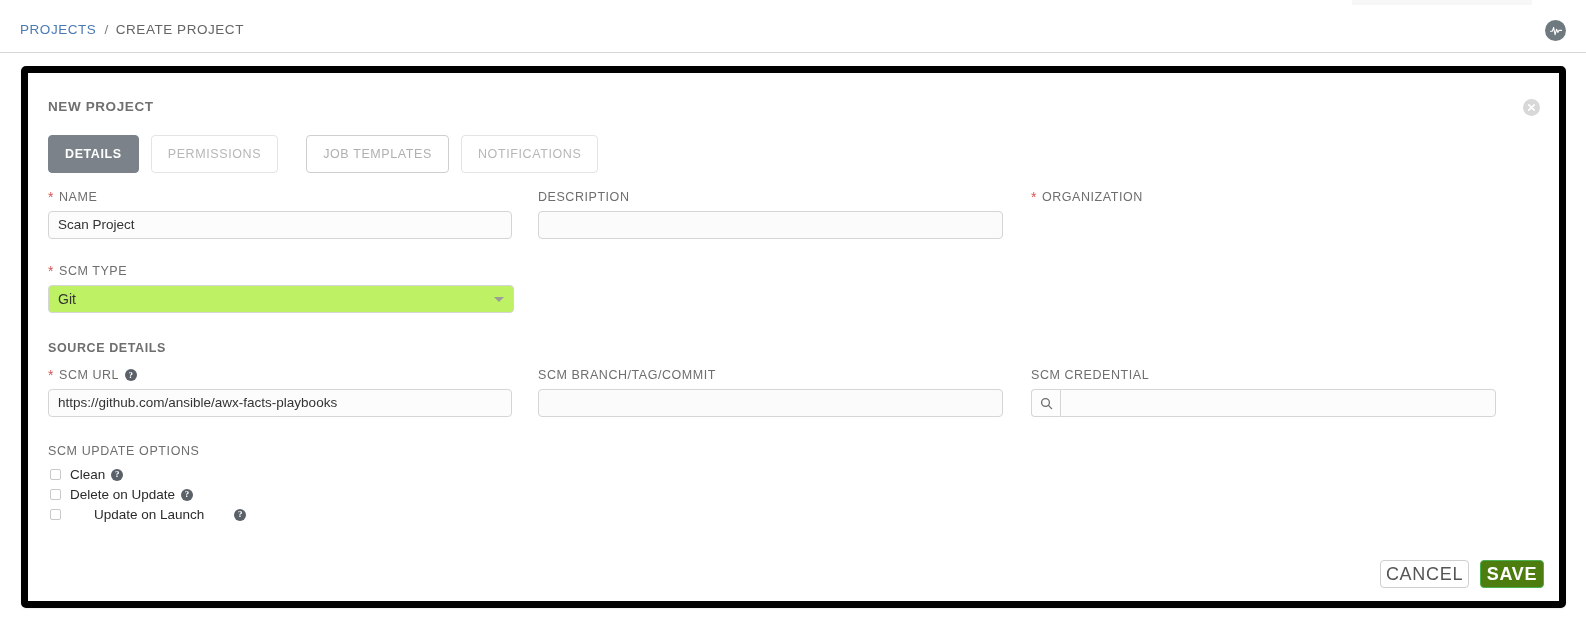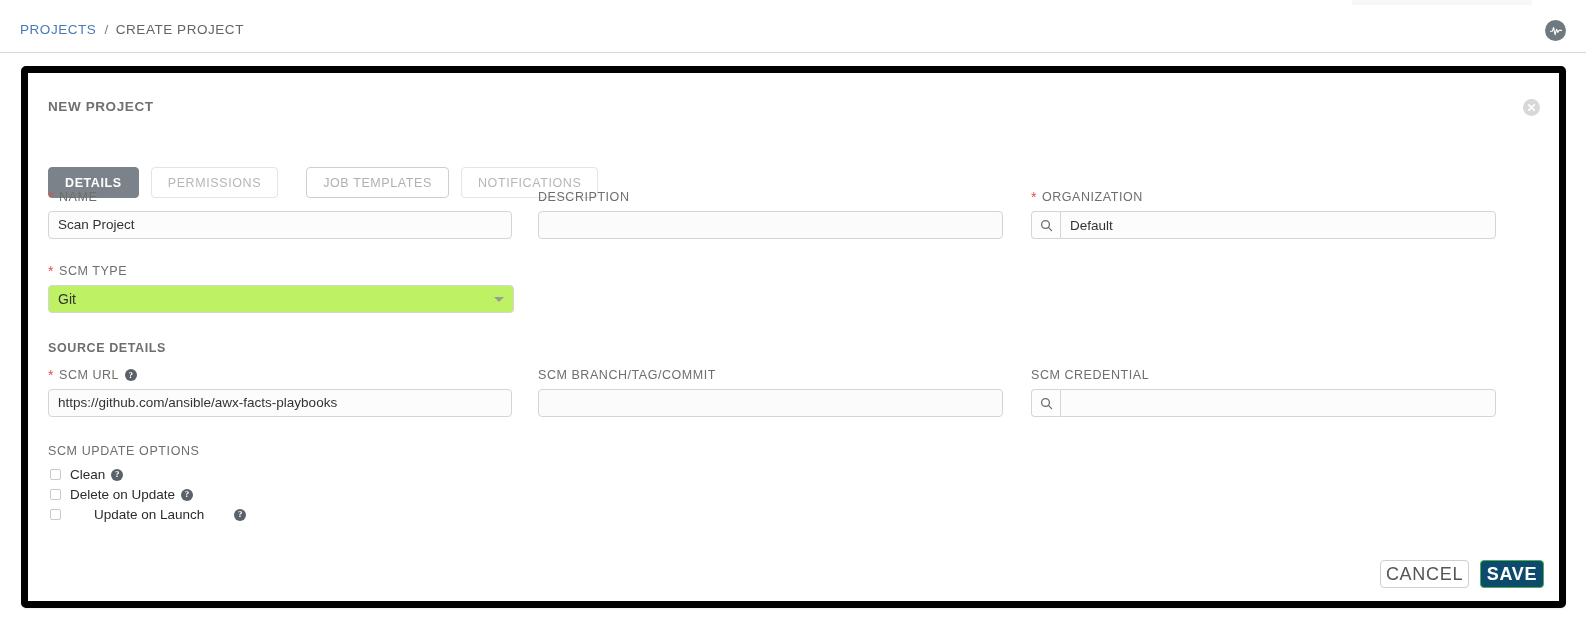--- a/index.html
+++ b/index.html
@@ -63,24 +63,24 @@
     width: 17px; height: 17px; border-radius: 50%;
     background: #d8d8d8;
     display: flex; align-items: center; justify-content: center;
     cursor: pointer;
   }
   .close-btn svg { display: block; }
 
   
   .tabs { position: absolute; left: 20px; top: 62px; display: flex; }
   .tab {
-    height: 31px; border-radius: 4px;
+    height: 38px; border-radius: 4px;
     display: flex; align-items: center; justify-content: center;
     font-size: 12.5px; letter-spacing: 0.6px;
-    padding: 9px 16px; cursor: pointer; white-space: nowrap; margin-top: 32px;
+    padding: 9px 16px; cursor: pointer; white-space: nowrap;
   }
   .tab.active { background: #7b8289; color: #ffffff; font-weight: 600; border: 1px solid #7b8289; }
   .tab.idle   { background: #ffffff; color: #b7b7b7; border: 1px solid #e4e4e4; margin-left: 12px; }
   .tab.idle.strong { color: #b0b0b0; border: 1px solid #cfcfcf; margin-left: 28px; }
   .field { position: absolute; }
   .label {
     font-size: 12.5px; color: #6e6e6e; letter-spacing: 0.55px;
     margin-bottom: 7px; display: flex; align-items: center;
     white-space: nowrap;
   }
@@ -162,21 +162,21 @@
     height: 28px; border-radius: 4px;
     display: flex; align-items: center; justify-content: center;
     font-size: 18px; letter-spacing: 0.7px; cursor: pointer;
     position: absolute;
   }
   .btn-cancel {
     width: 89px; border: 1px solid #cfcfcf; background: #ffffff;
     color: #555555;
   }
   .btn-save {
-    width: 64px; background: #0c4a6e; border: 1px solid #4cae4c;
+    width: 64px; background: #4d7c0f; border: 1px solid #4cae4c;
     color: #ffffff; font-weight: 600;
   }
 </style>
 </head>
 <body>
 
 <div class="page">
 
   <div class="top-sliver"></div>
 
@@ -221,29 +221,20 @@
       <div class="label">
         <span>DESCRIPTION</span>
       </div>
       <div class="input empty" placeholder=""></div>
     </div>
 
     <div class="field" style="left:1003px; top:117px; width:465px;">
       <div class="label">
         <span class="req">*</span>
         <span>ORGANIZATION</span>
-      </div>
-      <div class="lookup">
-        <div class="lookup-btn">
-          <svg width="13" height="13" viewBox="0 0 13 13" aria-hidden="true">
-            <circle cx="5.5" cy="5.5" r="3.9" fill="none" stroke="#6b6b6b" stroke-width="1.3"></circle>
-            <path d="M8.4 8.4 L11.6 11.6" stroke="#6b6b6b" stroke-width="1.3" stroke-linecap="round"></path>
-          </svg>
-        </div>
-        <div class="lookup-field" placeholder="">Default</div>
       </div>
     </div>
 
     <div class="field" style="left:20px; top:191px; width:466px;">
       <div class="label">
         <span class="req">*</span>
         <span>SCM TYPE</span>
       </div>
       <div class="select">
         <span>Git</span>

